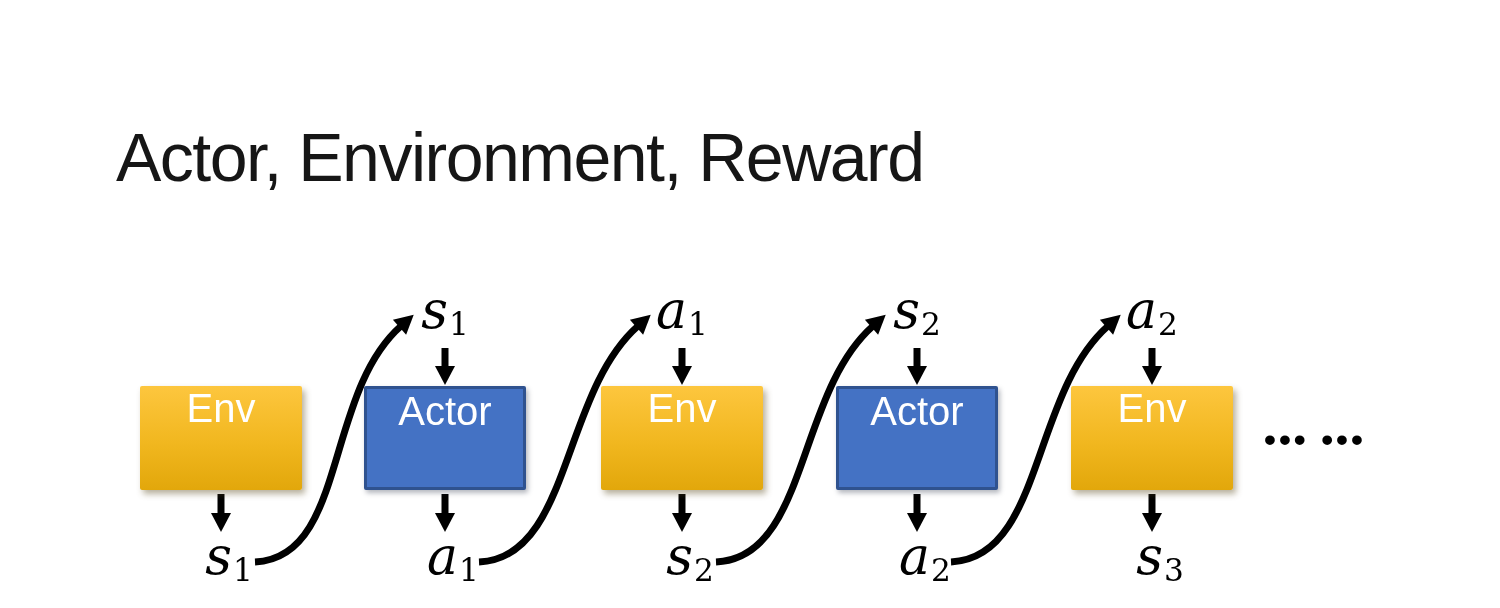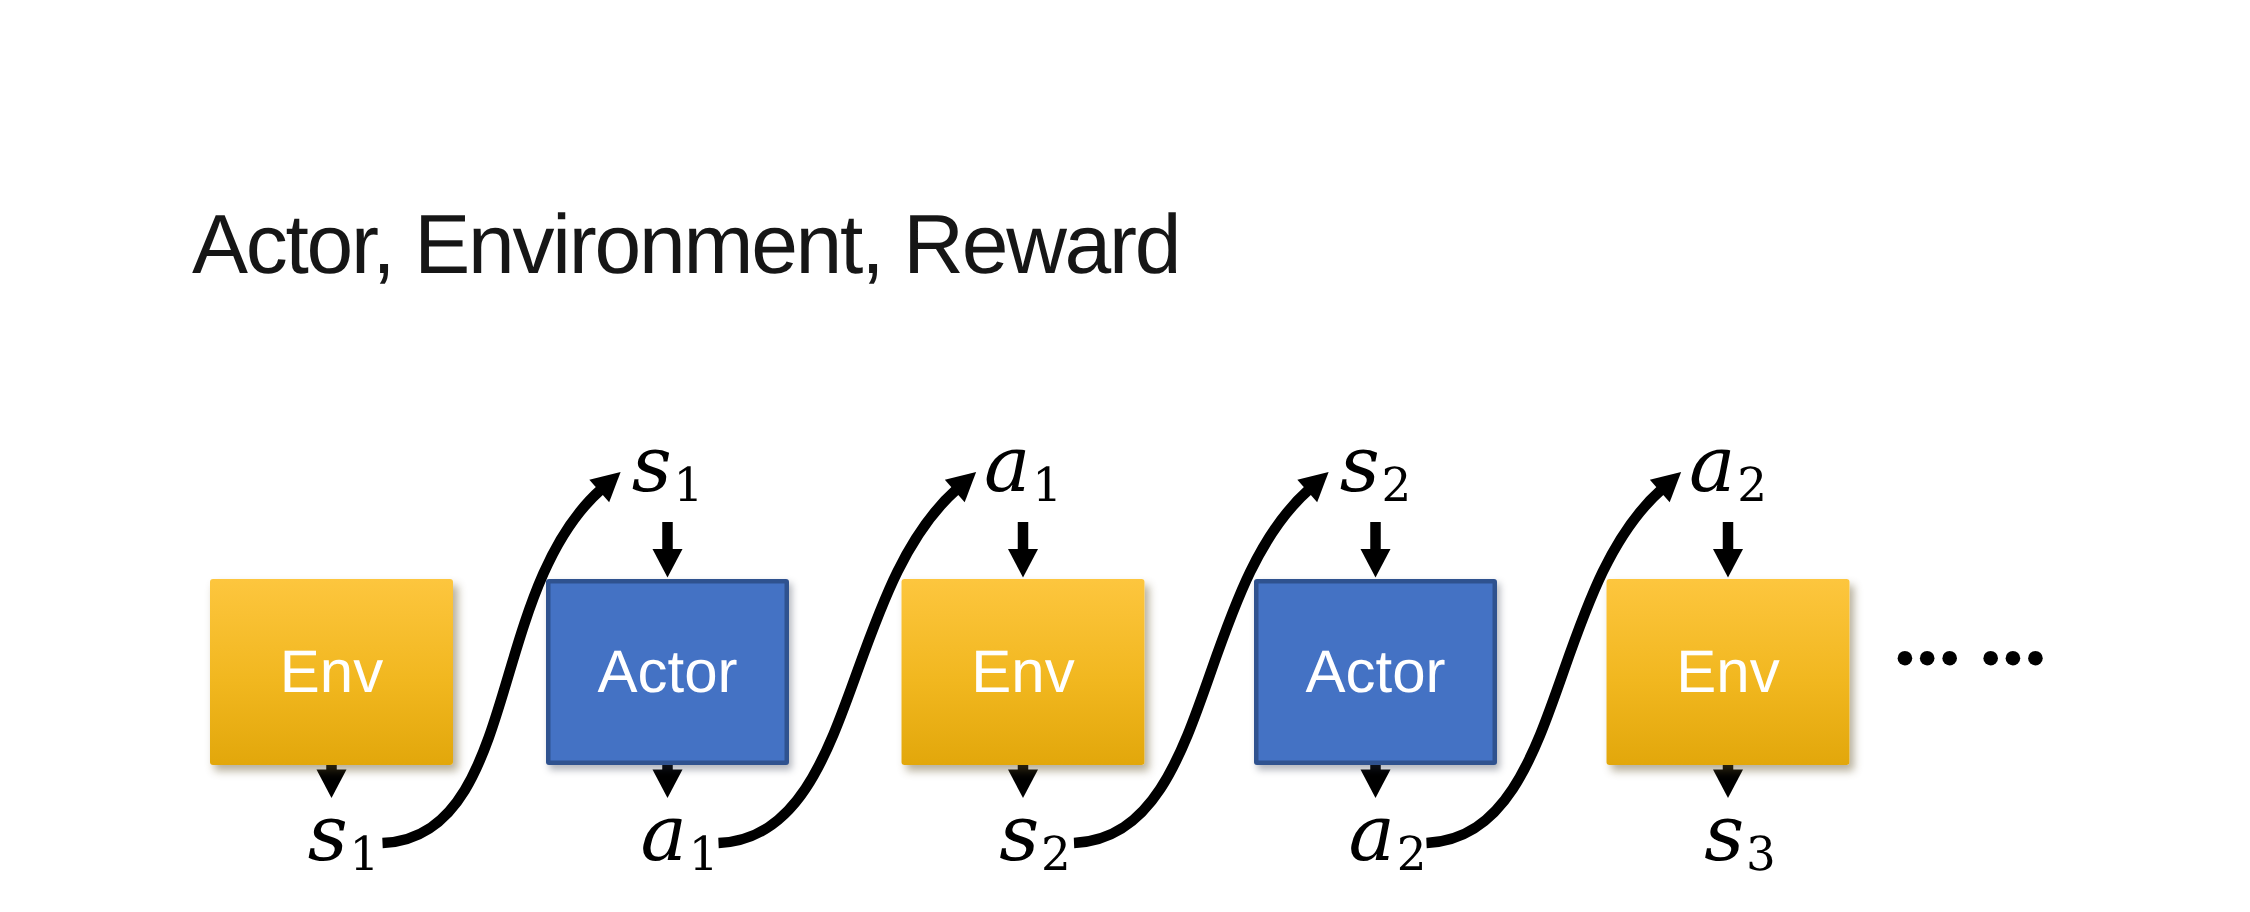--- a/index.html
+++ b/index.html
@@ -12,48 +12,48 @@
     position: relative;
     width: 1500px;
     height: 608px;
     overflow: hidden;
     background: var(--background, #ffffff);
   }
   .title {
     position: absolute;
     left: 116px;
     top: 118px;
-    margin: 12px;
+    margin: 0;
     font-family: "Liberation Sans", sans-serif;
     font-weight: 300;
-    font-size: 56px;
+    font-size: 68px;
     letter-spacing: -1.5px;
     color: var(--title-text, #161616);
     white-space: nowrap;
   }
   .arrows {
     position: absolute;
     left: 0; top: 0;
     width: 1500px;
     height: 608px;
     pointer-events: none;
   }
   .arrows .arr {
     stroke: var(--arrow-black, #000000);
     fill: none;
     stroke-width: 7px;
   }
   .box {
     position: absolute;
     top: 386px;
     width: 162px;
-    height: 124px;
+    height: 104px;
     box-sizing: border-box;
     display: flex;
-    align-items: center;
+    align-items: flex-start;
     justify-content: center;
     font-size: 40px;
     color: var(--box-text, #ffffff);
     border-radius: 2px;
   }
   .box.env {
     background: linear-gradient(180deg, var(--env-gradient-top, #fdc63e) 0%, #f1b71f 55%, var(--env-gradient-bottom, #e2a70b) 100%);
     box-shadow: 3px 4px 6px rgba(95, 80, 35, 0.45);
   }
   .box.actor {

